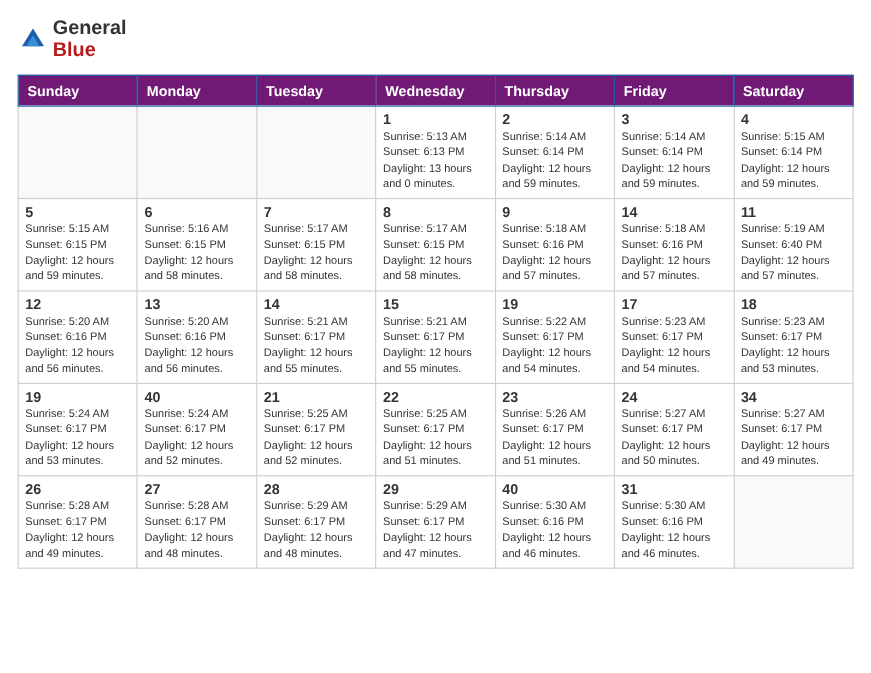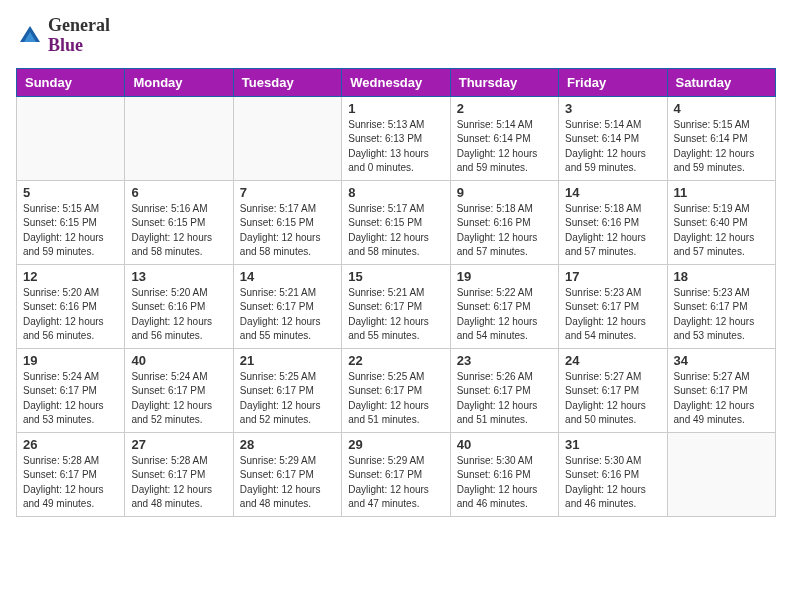--- a/index.html
+++ b/index.html
@@ -13,29 +13,28 @@
     .header {
       display: flex;
       justify-content: space-between;
       align-items: flex-start;
       margin-bottom: 12px;
     }
     .logo {
       display: flex;
       align-items: center;
       gap: 4px;
-      font-family: Liberation Serif, serif;
     }
     .logo-text {
       font-size: 18px;
       font-weight: bold;
       line-height: 1.1;
     }
     .logo-general { color: #333; }
-    .logo-blue { color: #701a75; }
+    .logo-blue { color: #b91c1c; }
     .logo-icon {
       width: 28px;
       height: 28px;
     }
     .title-block {
       text-align: right;
     }
     .month-title {
       font-size: 32px;
       font-weight: bold;
@@ -45,21 +44,21 @@
     .location {
       font-size: 14px;
       color: #555;
     }
     .calendar {
       width: 100%;
       border-collapse: collapse;
       border: 1px solid #ccc;
     }
     .calendar th {
-      background-color: #a21caf;
+      background-color: #701a75;
       color: #fff;
       font-size: 13px;
       padding: 6px 8px;
       text-align: left;
       border: 1px solid #1a5fa8;
     }
     .calendar td {
       vertical-align: top;
       border: 1px solid #ccc;
       padding: 4px 6px;

